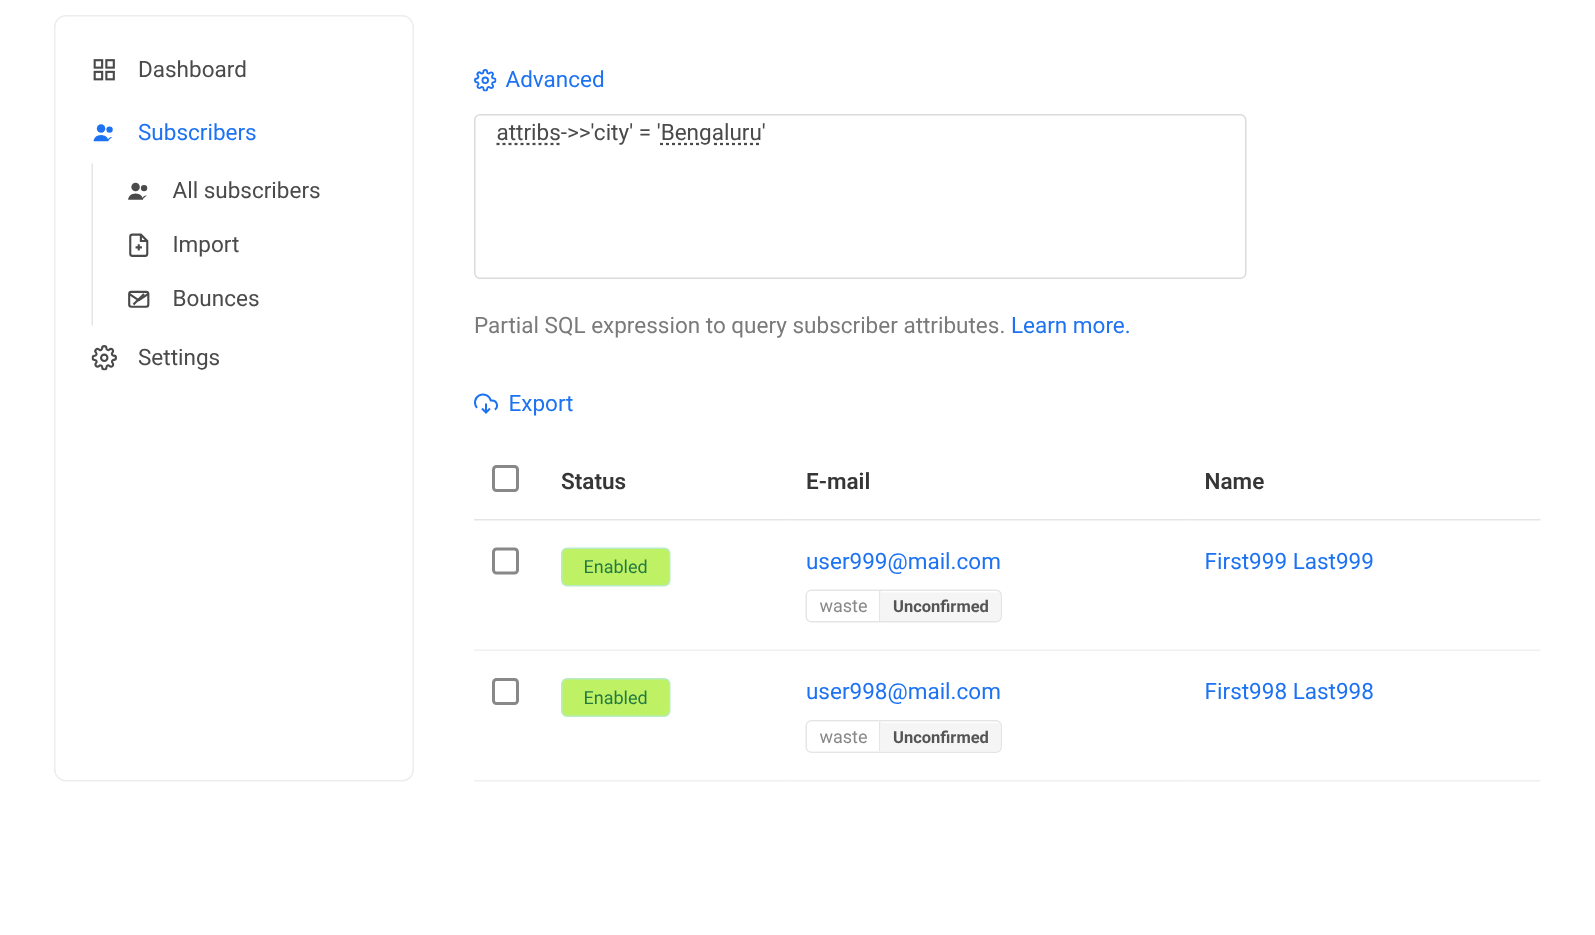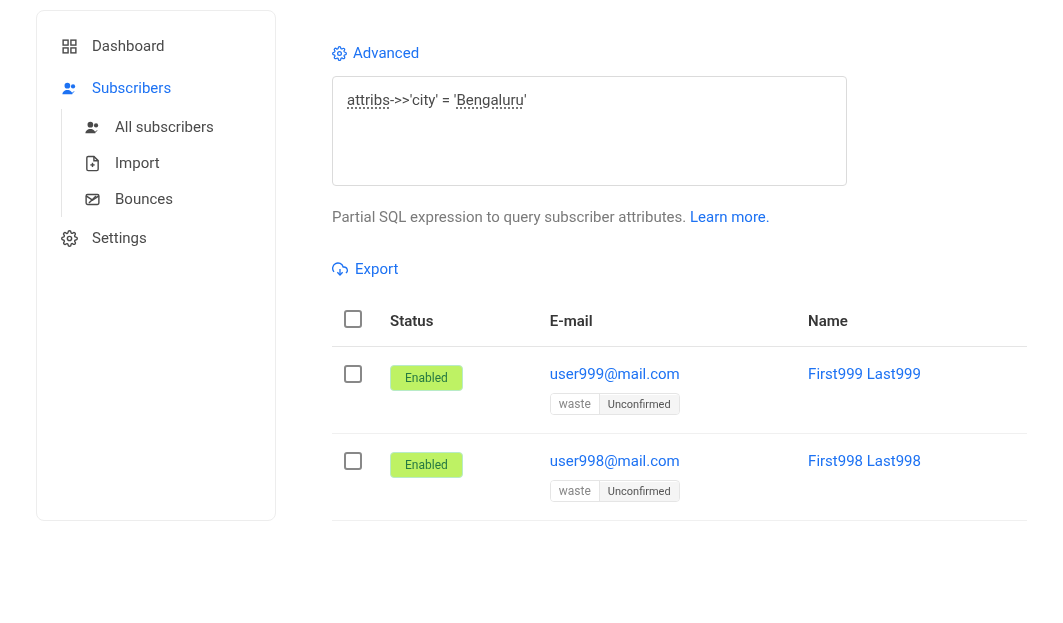--- a/index.html
+++ b/index.html
@@ -9,21 +9,21 @@
     }
     body {
       font-family: -apple-system, BlinkMacSystemFont, "Segoe UI", Roboto, sans-serif;
       background: #fff;
       color: #4a4a4a;
       font-size: 15px;
     }
     .container {
       display: flex;
       padding: 10px 36px;
-      gap: 16px;
+      gap: 0;
     }
     .sidebar {
       width: 240px;
       background: #fff;
       border: 1px solid #ededed;
       border-radius: 8px;
       padding: 14px 0;
       flex-shrink: 0;
     }
     .nav-item {
@@ -65,21 +65,21 @@
     }
     .advanced-link svg {
       width: 15px;
       height: 15px;
     }
     .sql-box {
       width: 515px;
       height: 110px;
       border: 1px solid #dbdbdb;
       border-radius: 4px;
-      padding: 12px 14px;
+      padding: 0 14px;
       font-family: inherit;
       font-size: 15px;
       resize: both;
       line-height: 1.5;
       color: #4a4a4a;
     }
     .sql-underline {
       text-decoration: underline dotted;
       text-underline-offset: 3px;
     }
@@ -180,21 +180,21 @@
       font-size: 12px;
       color: #888;
       background: #fff;
       border-right: 1px solid #e5e5e5;
     }
     .tag-right {
       padding: 3px 8px;
       font-size: 11px;
       color: #555;
       background: #f5f5f5;
-      font-weight: 400;
+      font-weight: 700;
     }
     .link-cell {
       color: #1d72f3;
       cursor: pointer;
     }
     .checkbox {
       width: 18px;
       height: 18px;
       border: 2px solid #888;
       border-radius: 3px;

